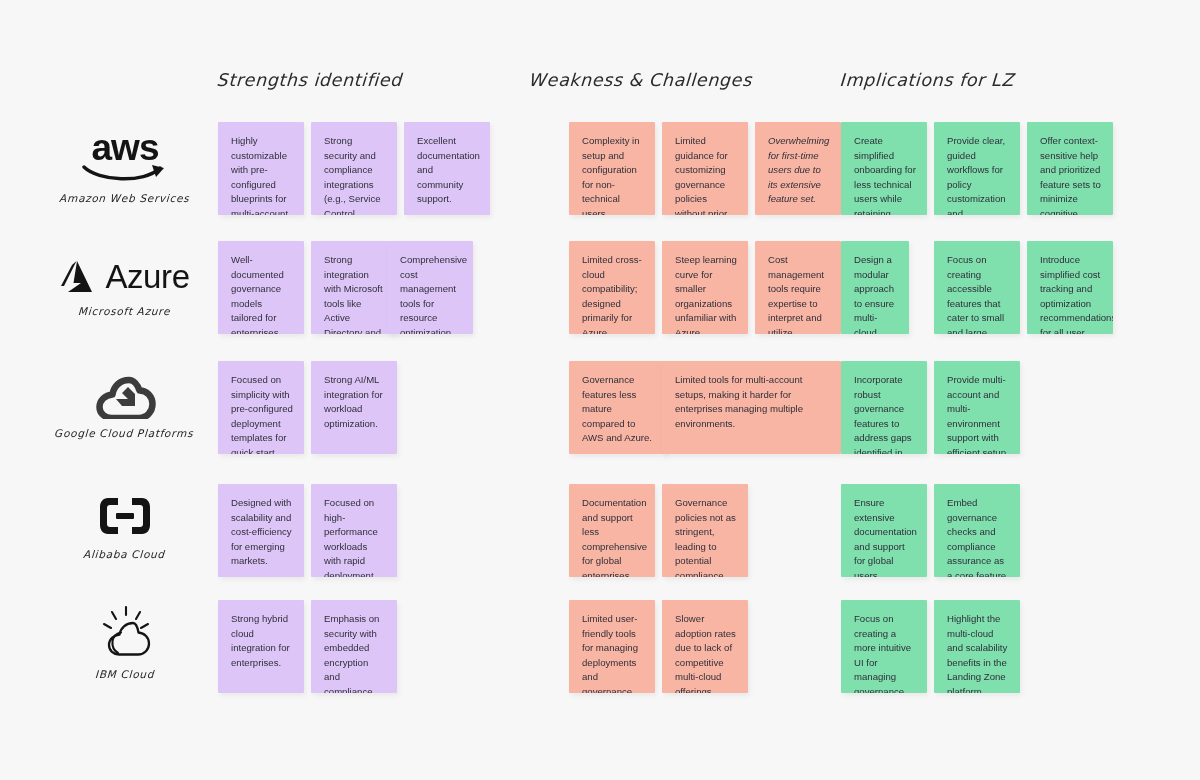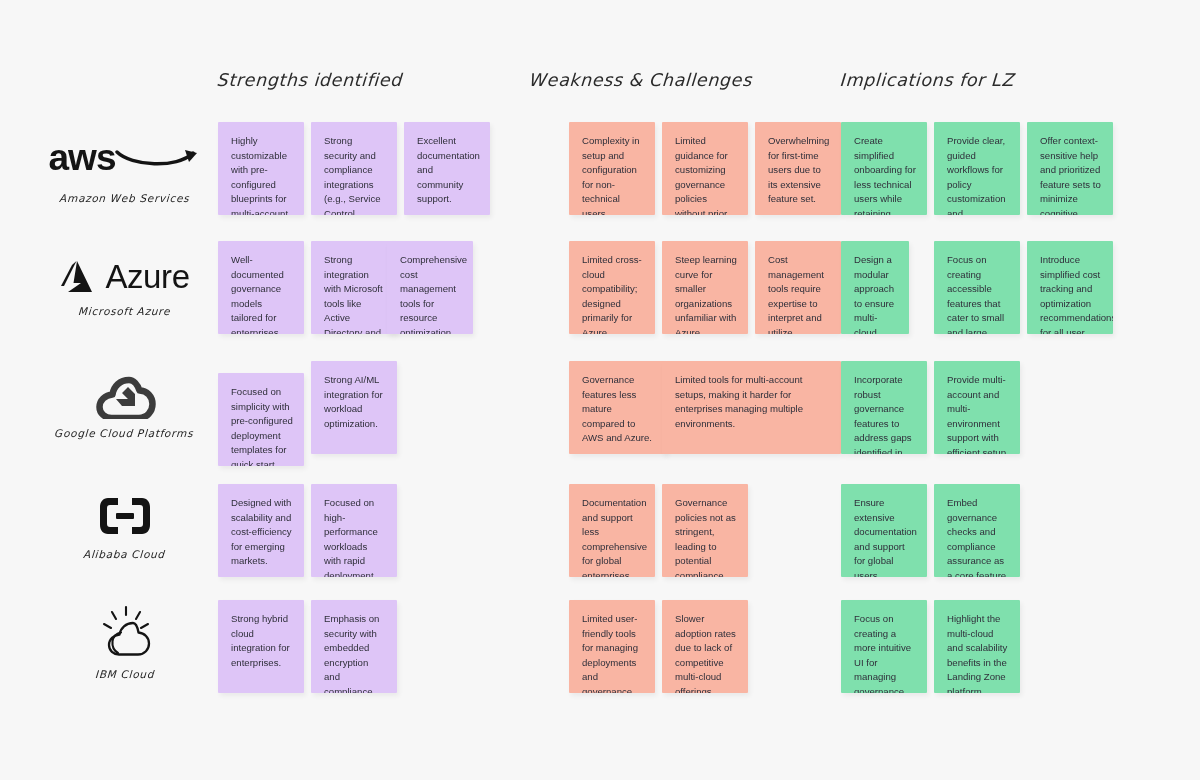--- a/index.html
+++ b/index.html
@@ -124,21 +124,21 @@
 
   <div class="col-headers">
     <div class="col-header h0">Strengths identified</div>
     <div class="col-header h1">Weakness &amp; Challenges</div>
     <div class="col-header h2">Implications for LZ</div>
   </div>
 
   <div class="row r0">
     <div class="logo-cell" style="top:8px;">
       <div class="logo-mark">
-        <div style="display:flex;align-items:center;">
+        <div style="display:flex;flex-direction:column;align-items:center;">
           <div class="aws-word">aws</div>
           <svg class="aws-smile" width="86" height="20" viewBox="0 0 86 20">
             <path d="M2 3 C 16 17, 62 20, 78 4" stroke="#141414" stroke-width="3.4" fill="none" stroke-linecap="round"></path>
             <path d="M70 1 L 82 4 L 74 13 Z" fill="#141414"></path>
           </svg>
         </div>
       </div>
       <div class="logo-caption">Amazon Web Services</div>
     </div>
 
@@ -151,21 +151,21 @@
     <div class="note purple" style="left:404px;width:86px;height:93px;">
       <span class="note-text">Excellent documentation and community support.</span>
       </div>
 
     <div class="note salmon" style="left:529px;width:86px;height:93px;">
       <span class="note-text">Complexity in setup and configuration for non-technical users.</span>
       </div>
     <div class="note salmon" style="left:622px;width:86px;height:93px;">
       <span class="note-text">Limited guidance for customizing governance policies without prior AWS expertise.</span>
       </div>
-    <div class="note salmon" style="left:715px;width:86px;height:93px;">
+    <div class="note salmon" style="left:715px;width:86px;height:93px;font-style:italic;">
       <span class="note-text">Overwhelming for first-time users due to its extensive feature set.</span>
       </div>
 
     <div class="note green" style="left:841px;width:86px;height:93px;">
       <span class="note-text">Create simplified onboarding for less technical users while retaining customization options.</span>
       </div>
     <div class="note green" style="left:934px;width:86px;height:93px;">
       <span class="note-text">Provide clear, guided workflows for policy customization and management.</span>
       </div>
     <div class="note green" style="left:1027px;width:86px;height:93px;">
@@ -222,21 +222,21 @@
     <div class="logo-cell" style="top:10px;">
       <div class="logo-mark" style="height:50px;">
         <svg width="62" height="46" viewBox="0 0 62 46">
           <path d="M35 7 C26 7, 19.5 13.5, 18.5 21.5 C11 22, 5.5 27.5, 5.5 34 C5.5 40.5, 11 45, 17.5 45 L45 45 C53 45, 58.5 38.5, 58.5 31 C58.5 23.5, 53 17.5, 45.5 17.5 C43.5 11.5, 39.5 7, 35 7 Z" fill="none" stroke="#3c3c3c" stroke-width="6.5" stroke-linejoin="round"></path>
           <path d="M22 26 L34 26 L28 20 L34 14 L41 21 L41 33 L28 33 Z" fill="#3c3c3c"></path>
         </svg>
       </div>
       <div class="logo-caption">Google Cloud Platforms</div>
     </div>
 
-    <div class="note purple" style="left:218px;width:86px;height:93px;margin-top:12px;">
+    <div class="note purple" style="left:218px;width:86px;height:93px;">
       <span class="note-text">Focused on simplicity with pre-configured deployment templates for quick start.</span>
       </div>
     <div class="note purple" style="left:311px;width:86px;height:93px;">
       <span class="note-text">Strong AI/ML integration for workload optimization.</span>
       </div>
 
     <div class="note salmon" style="left:529px;width:98px;height:93px;">
       <span class="note-text">Governance features less mature compared to AWS and Azure.</span>
       </div>
     <div class="note salmon" style="left:622px;width:179px;height:93px;">

